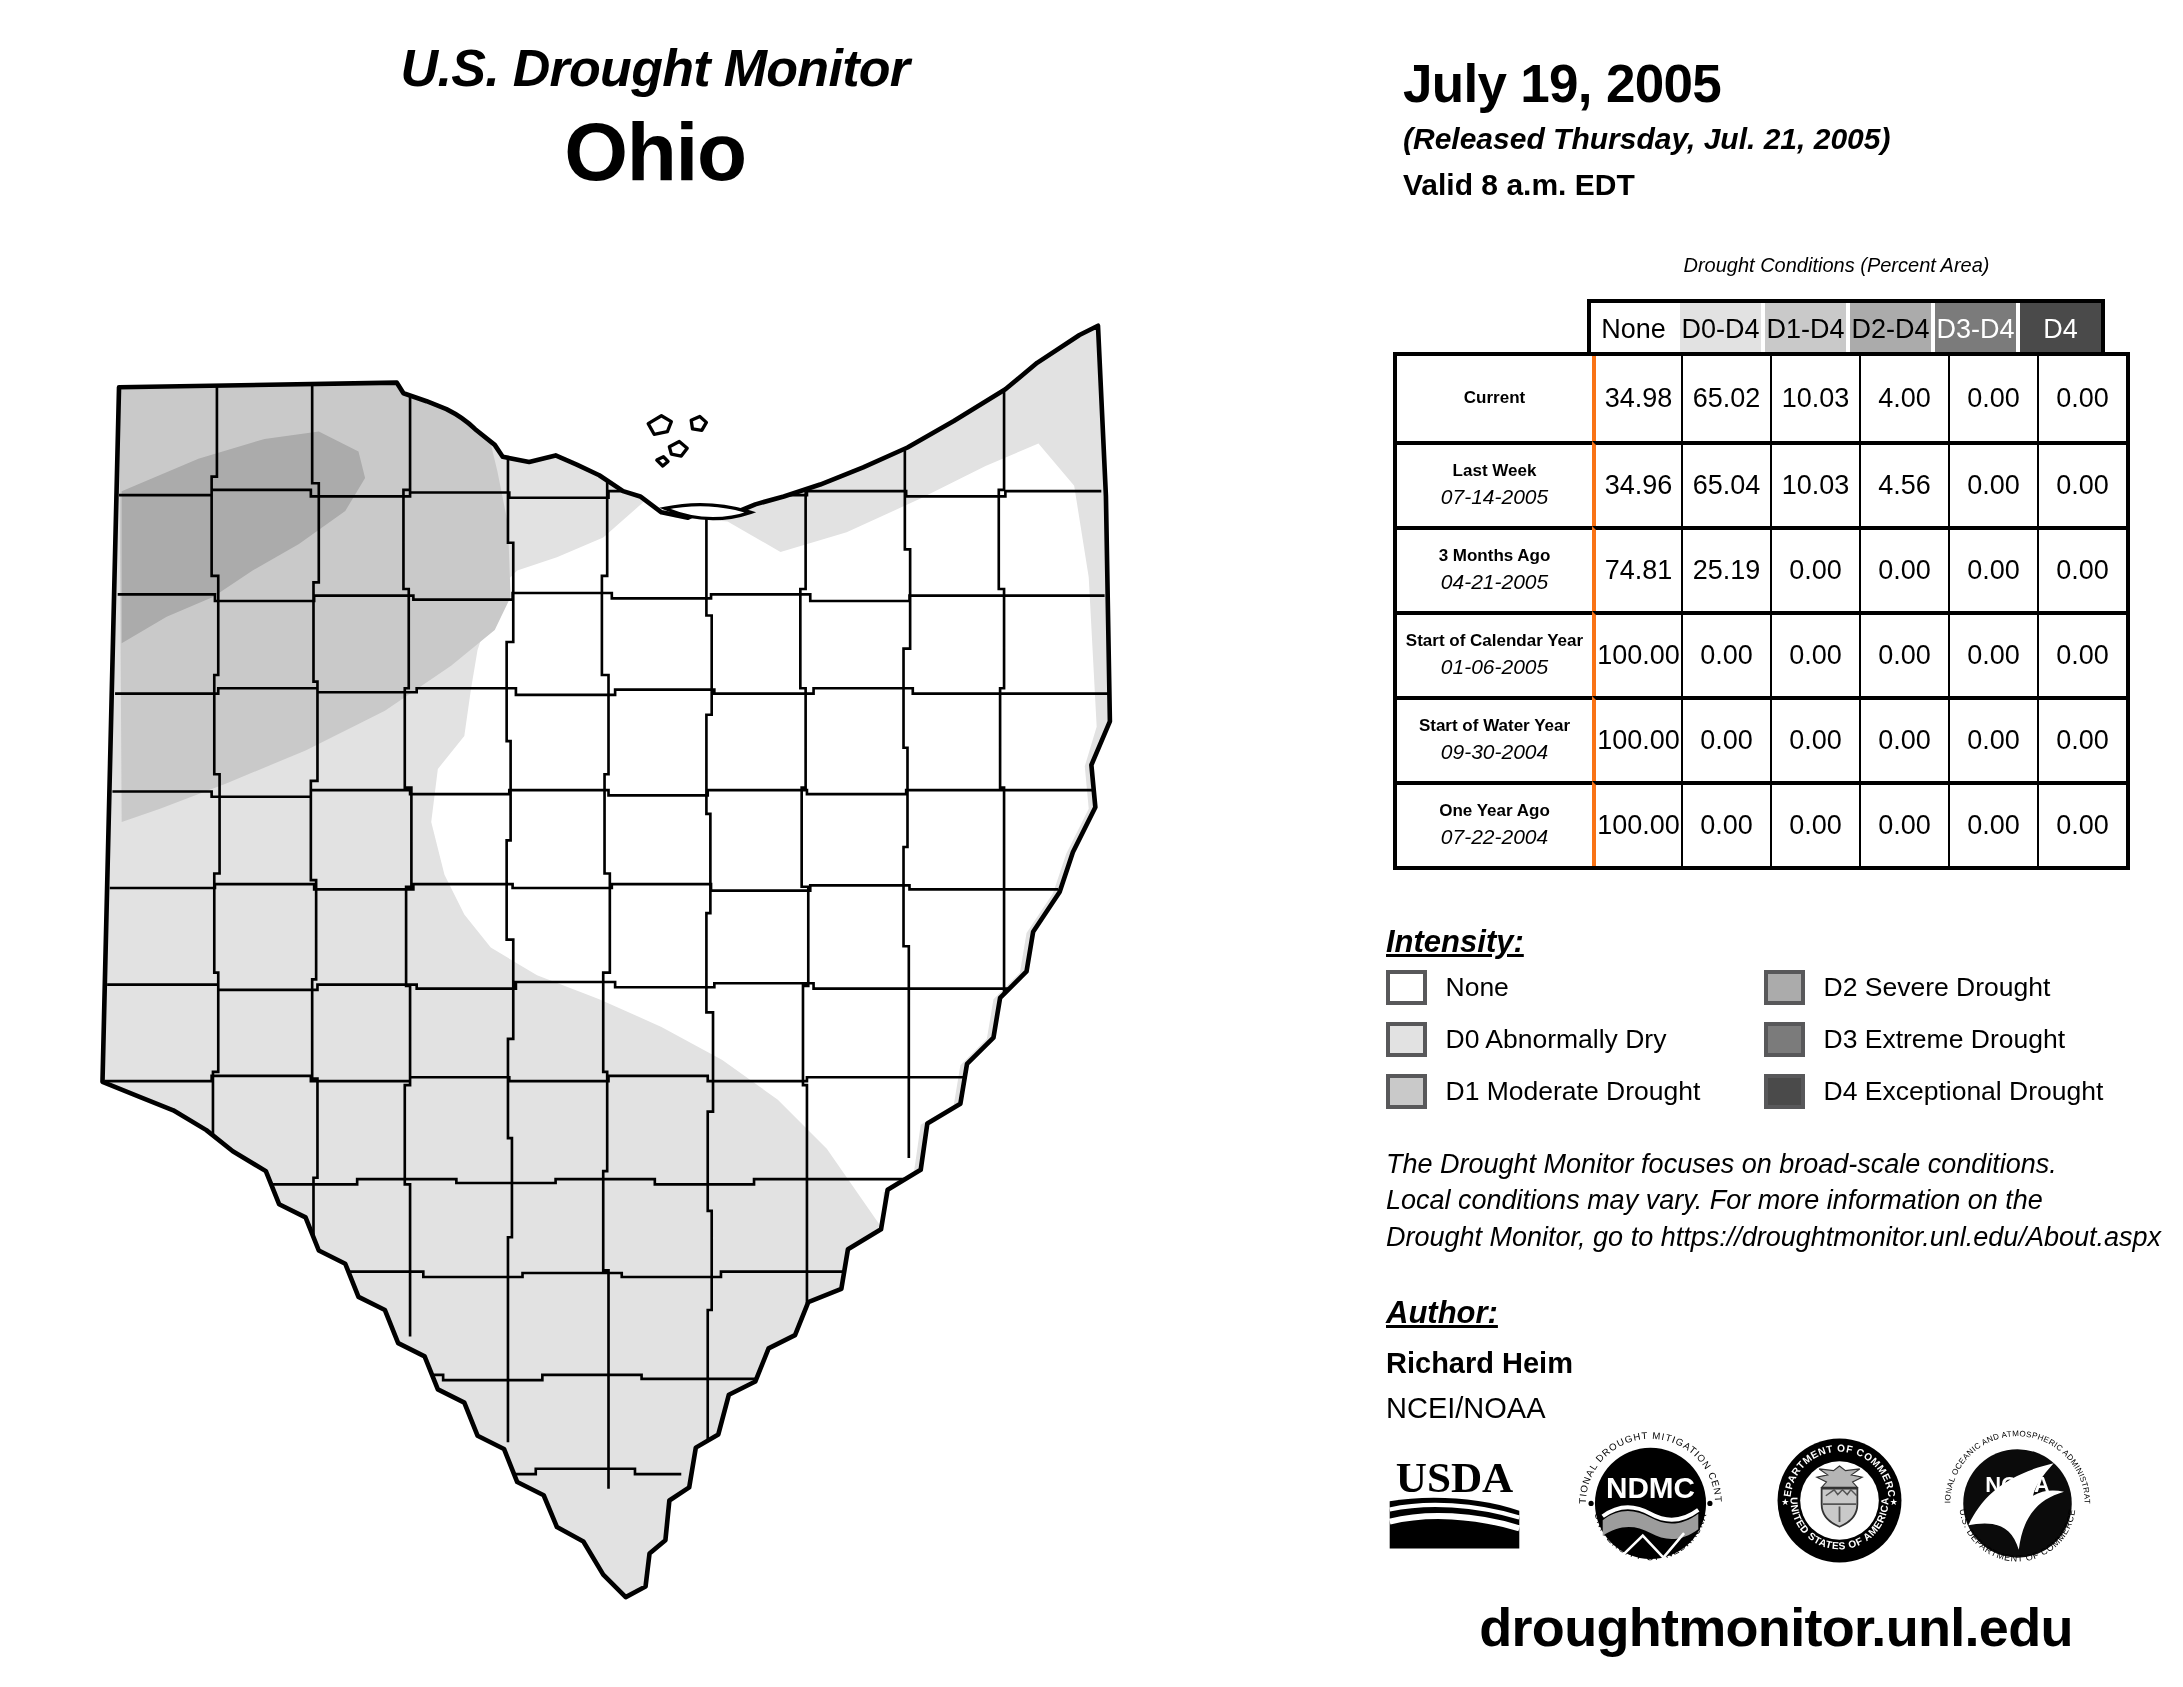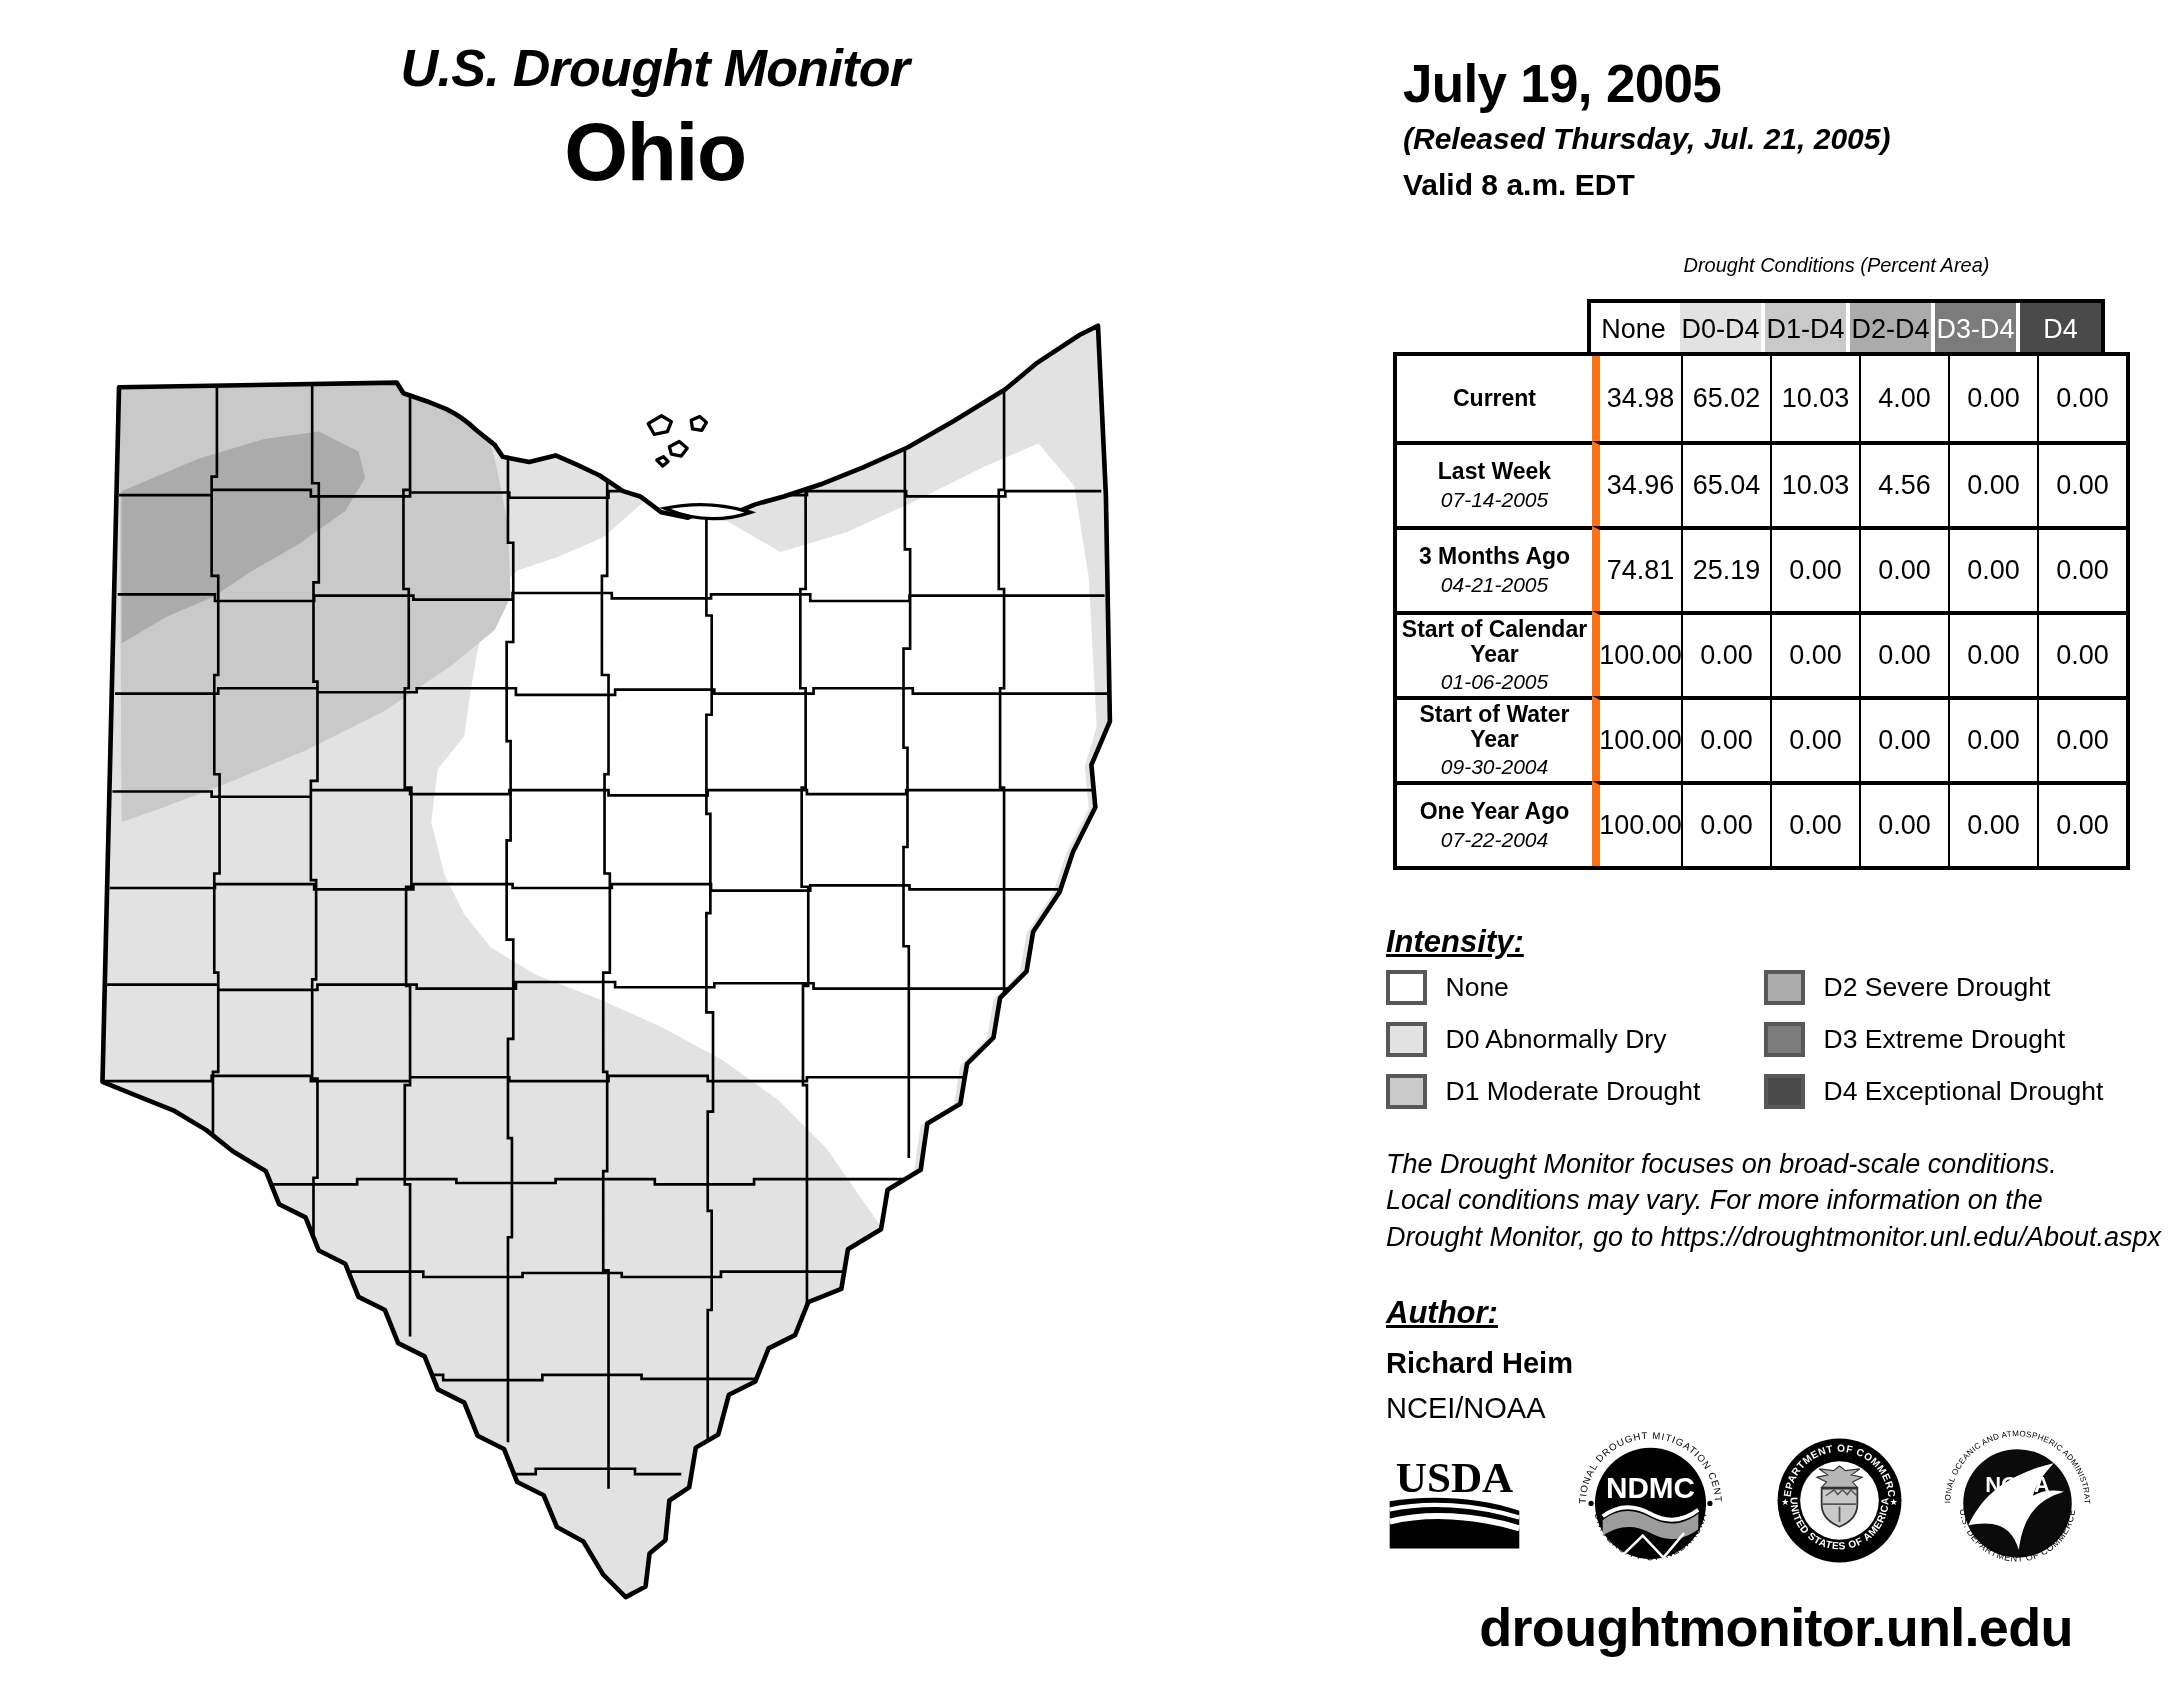--- a/index.html
+++ b/index.html
@@ -29,26 +29,26 @@
            font-size:27px; }
   .hcell + .hcell { border-left:4px solid #fff; }
   .hcell.dark { color:#fff; }
   .tbl-body { left:1393px; top:352px; display:grid;
               grid-template-columns:195px repeat(6,89px);
               grid-auto-rows:85px;
               border:4.6px solid #000; background:#fff; }
   .lcell { display:flex; flex-direction:column; align-items:center; justify-content:center;
            text-align:center; border-top:4px solid #000; padding:0 4px; }
   .lcell.r0 { border-top:none; }
-  .row-label { font-size:23px; font-weight:700; line-height:1.08; }
+  .row-label { font-size:17px; font-weight:700; line-height:1.08; }
   .row-date  { font-size:21px; font-style:italic; margin-top:4px; }
   .row-date:empty { display:none; }
   .vcell { display:flex; align-items:center; justify-content:center;
            font-size:27px; border-top:4px solid #000; border-left:2px solid #000; }
-  .vcell.c0 { border-left:8px solid #f97316; }
+  .vcell.c0 { border-left:4px solid #f97316; }
   .vcell.r0 { border-top:none; }
 
   
   .legend-head { left:1386px; top:924px; font-size:31px; font-weight:700; font-style:italic;
                  text-decoration:underline; }
   .legend { left:1386px; top:961px; display:grid;
             grid-template-rows:repeat(3,52px); grid-template-columns:378px auto;
             grid-auto-flow:column; align-items:center; }
   .leg-item { display:flex; align-items:center; }
   .leg-swatch { width:41px; height:35px; border:4px solid #58585a; flex:0 0 auto; }

